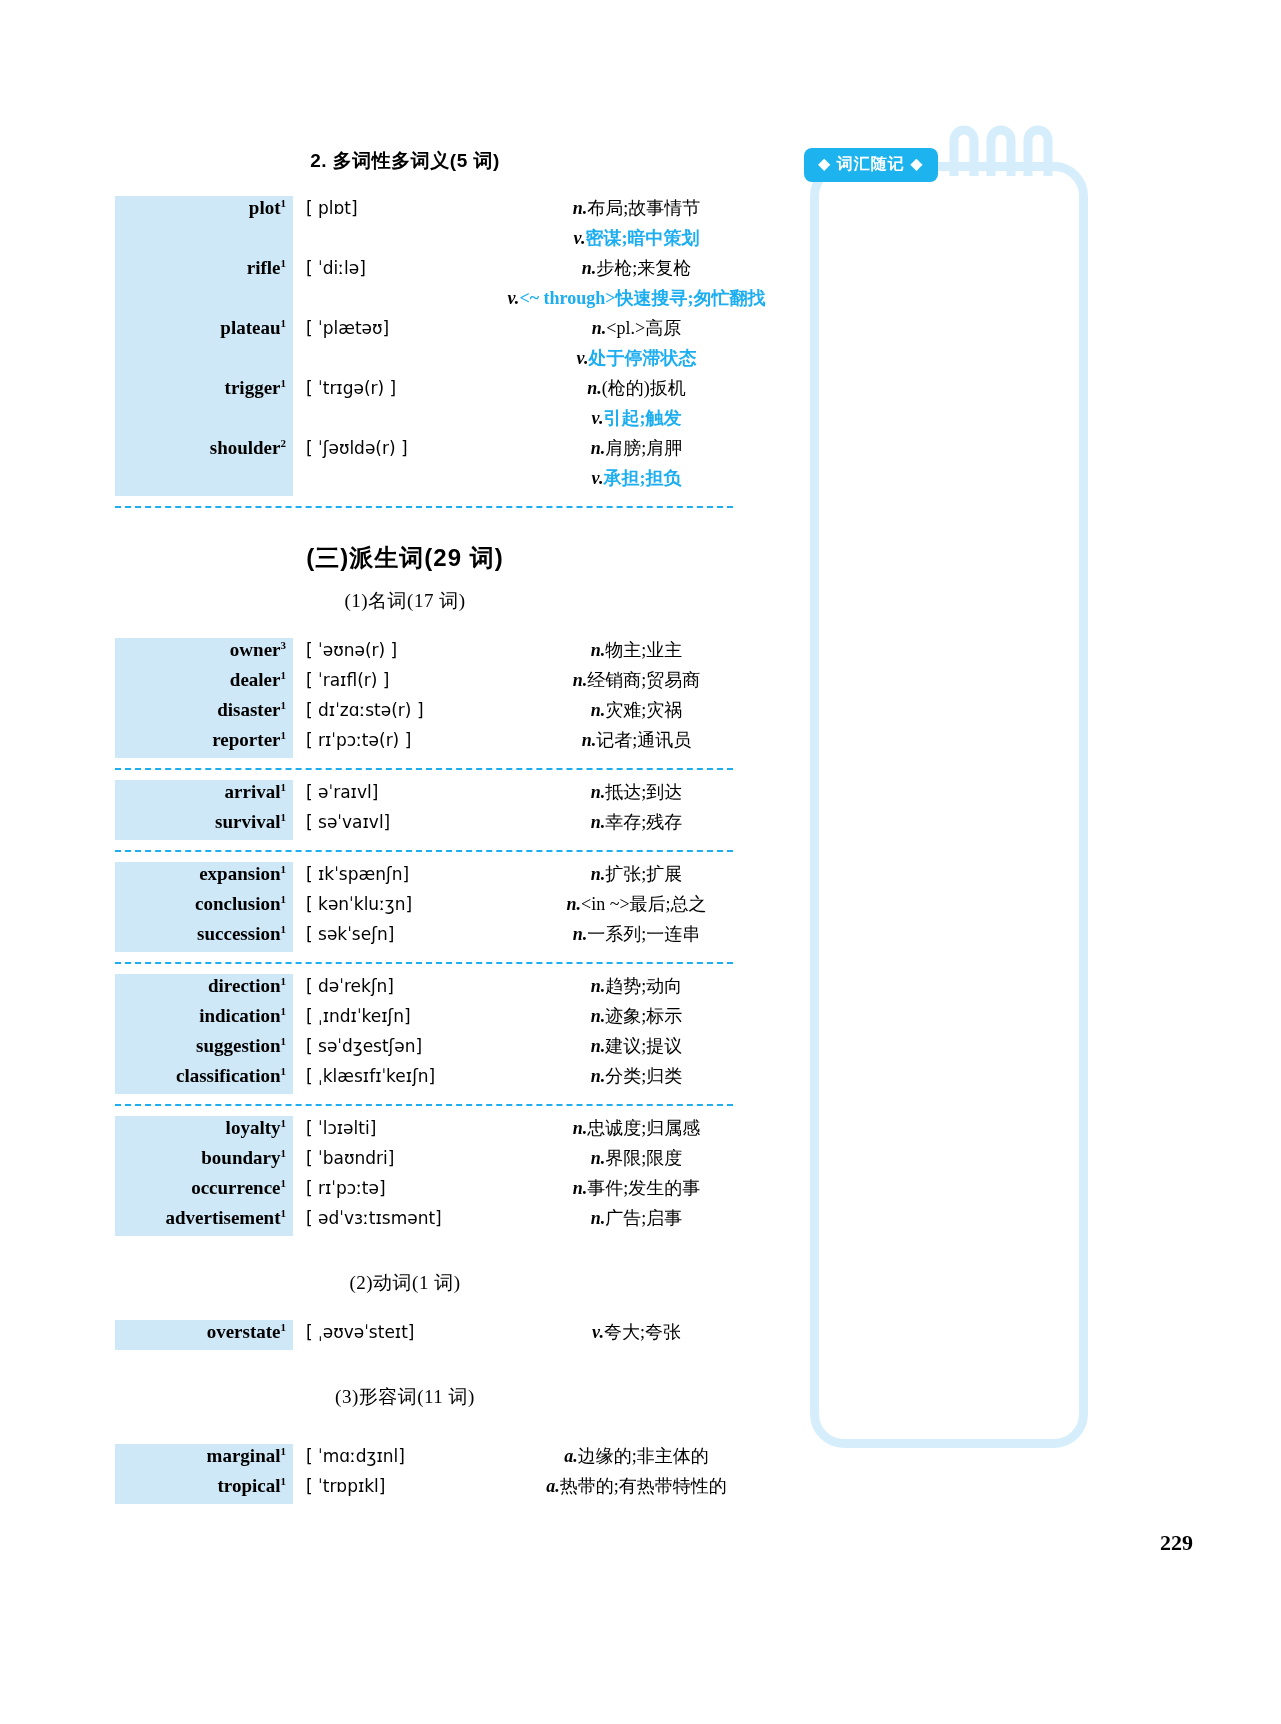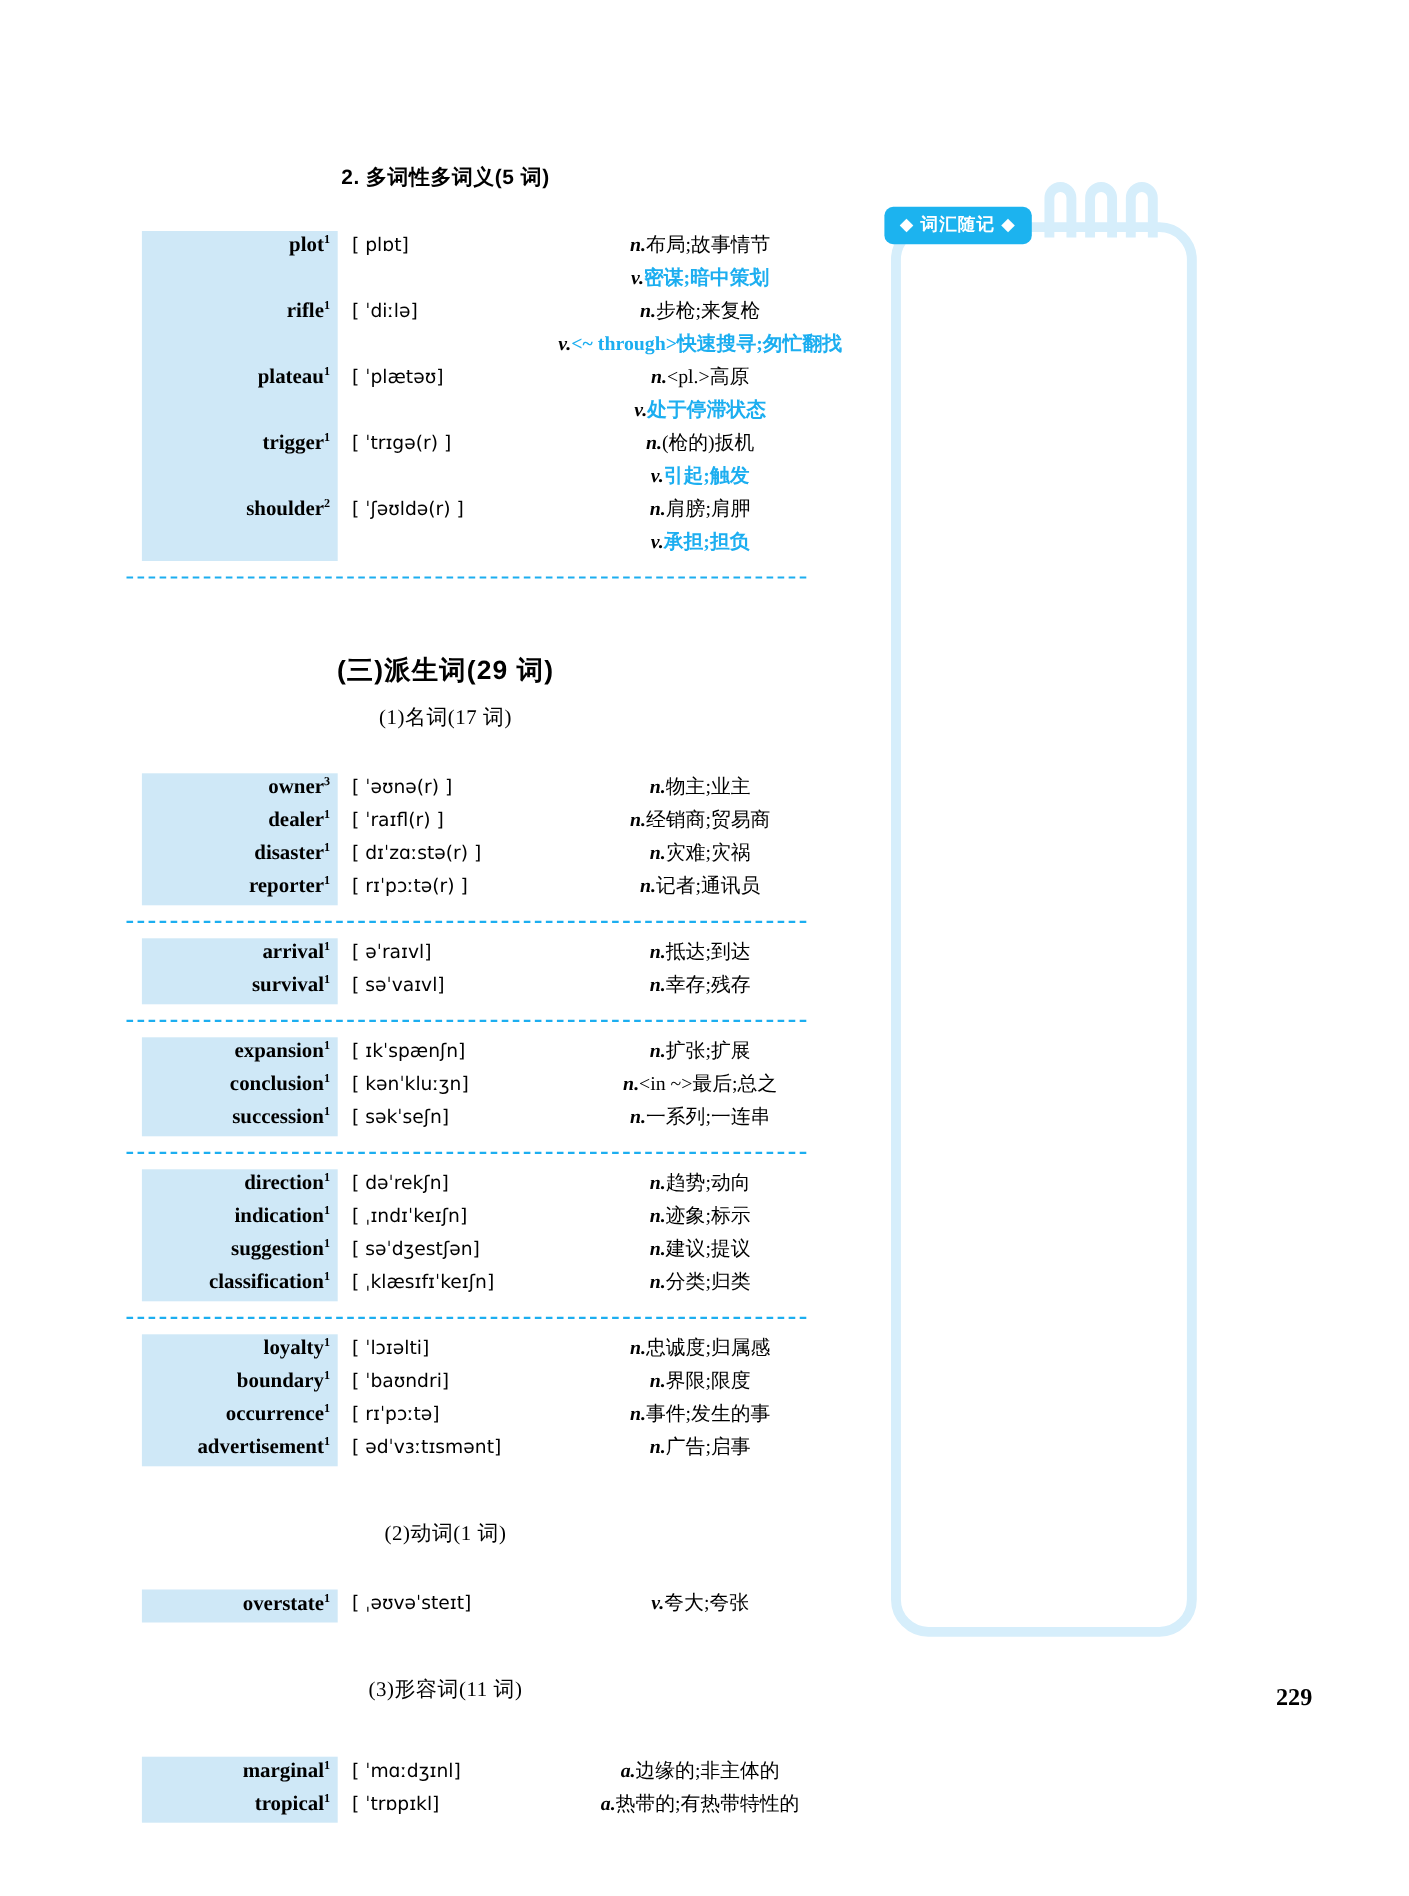--- a/index.html
+++ b/index.html
@@ -16,21 +16,20 @@
     overflow: hidden;
   }
 
   
   .notes-panel {
     position: absolute;
     left: 810px;
     top: 148px;
     width: 278px;
     height: 1300px;
-    margin-top: 40px;
   }
   .notes-frame {
     position: absolute;
     left: 0; top: 14px;
     width: 278px;
     height: 1286px;
     border: 9px solid #d6eefb;
     border-radius: 34px;
     background: #ffffff;
   }
@@ -69,36 +68,35 @@
     font-family: "Liberation Sans", "DejaVu Sans", sans-serif;
     font-weight: bold;
     font-size: 19px;
     letter-spacing: 0.5px;
     margin: 0;
     padding: 0;
   }
   .title-main {
     font-size: 24px;
     letter-spacing: 1px;
-    margin-top: 33px;
   }
   .title-sub {
     font-size: 19px;
   }
 
   .pos-title {
     font-family: "Liberation Serif", "DejaVu Serif", serif;
     font-weight: normal;
     font-size: 19px;
   }
 
   
   .word-block {
     position: relative;
-    margin: 14px;
+    margin: 0;
   }
   .word-block .tint {
     position: absolute;
     left: 115px;
     top: 0;
     width: 178px;
     bottom: 0;
     background: #cfe8f7;
     z-index: 0;
   }

